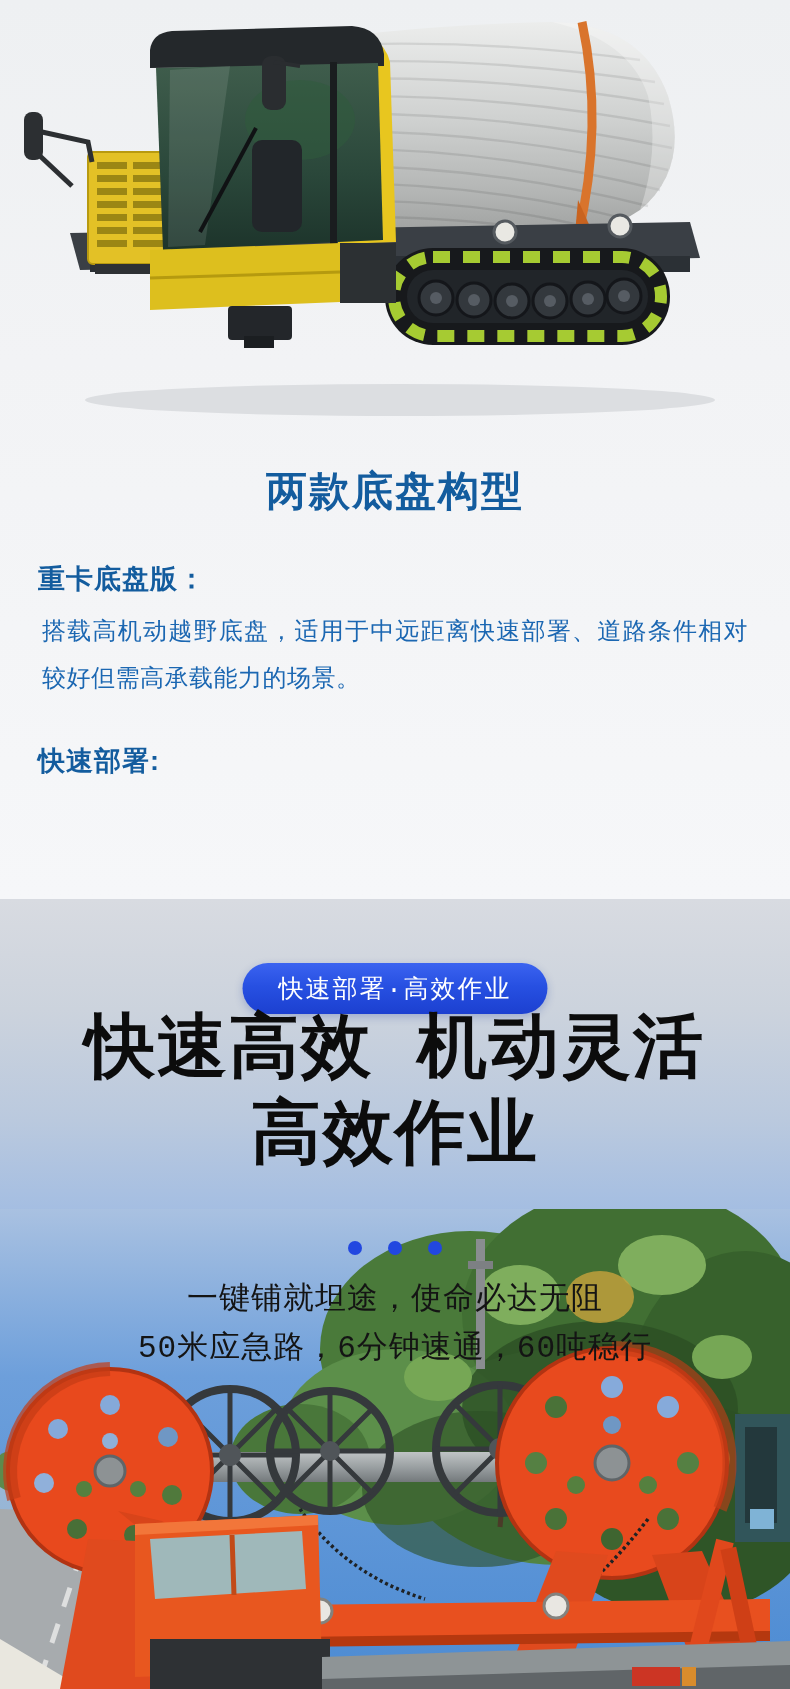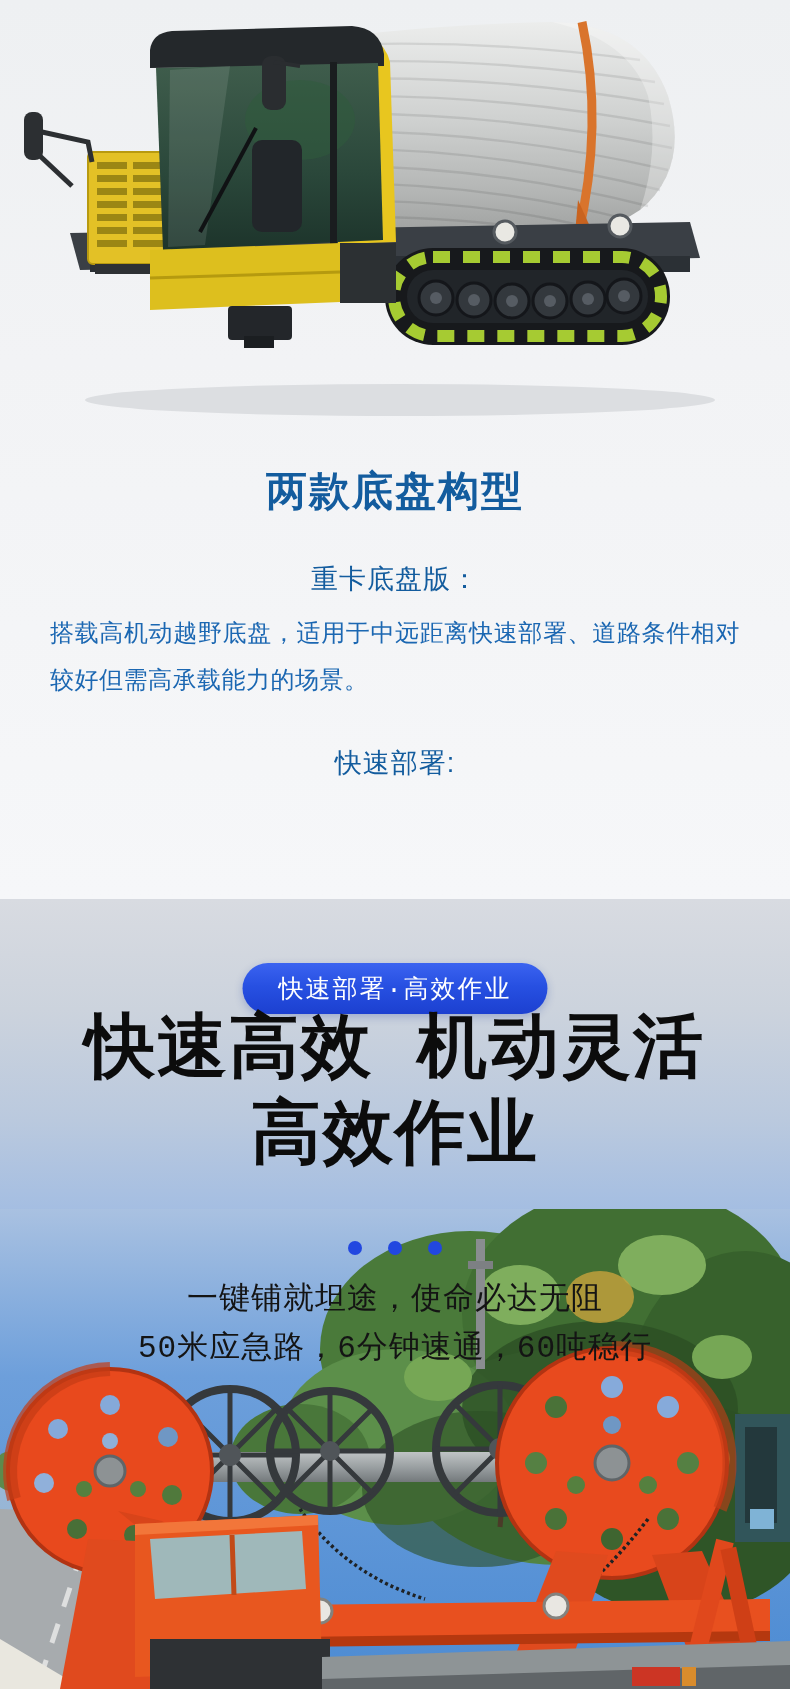--- a/index.html
+++ b/index.html
@@ -15,24 +15,24 @@
   }
   .hero{height:440px;position:relative;}
   .hero svg{position:absolute;inset:0;}
   .sec1-title{
     text-align:center;margin:24px 0 0 0;
     font-size:41px;font-weight:bold;color:#135c9e;letter-spacing:2px;
   }
   .chassis-text{padding:0 38px;}
   .block{margin-top:42px;}
   .block-heading{
-    font-size:27px;font-weight:normal;color:#135c9e;margin:0 0 10px 0;letter-spacing:1px;text-align:center;
+    font-size:27px;font-weight:bold;color:#135c9e;margin:0 0 10px 0;letter-spacing:1px;
   }
   .block-body{
-    font-size:24px;line-height:47px;color:#1b67b2;margin:12px;
+    font-size:24px;line-height:47px;color:#1b67b2;margin:4px;
     text-align:justify;letter-spacing:0.5px;
   }
   
   .sec2{
     height:790px;position:relative;
     background:linear-gradient(180deg,#d8dbe1 0%,#ccd3dd 14%,#bac9de 28%,
       #a3bde2 40%,#84abe0 55%,#68a0e2 72%,#5494da 100%);
     font-family:Liberation Mono, monospace;
   }
   .sec2 .photo{position:absolute;left:0;bottom:0;width:790px;height:480px;}

